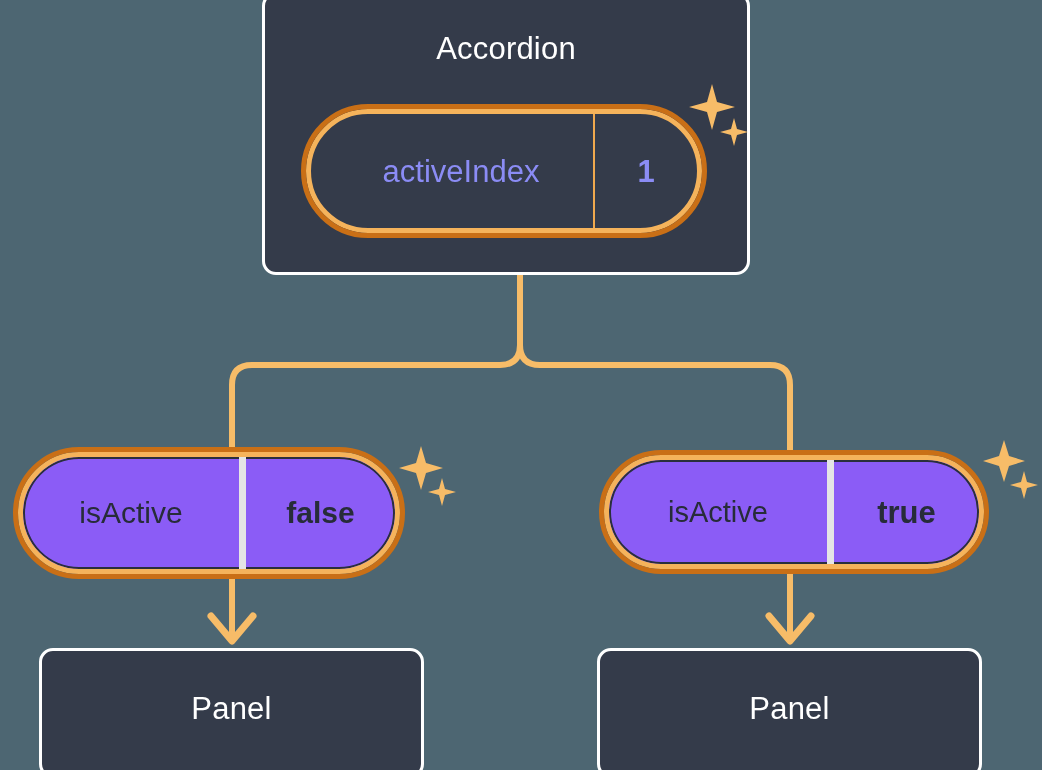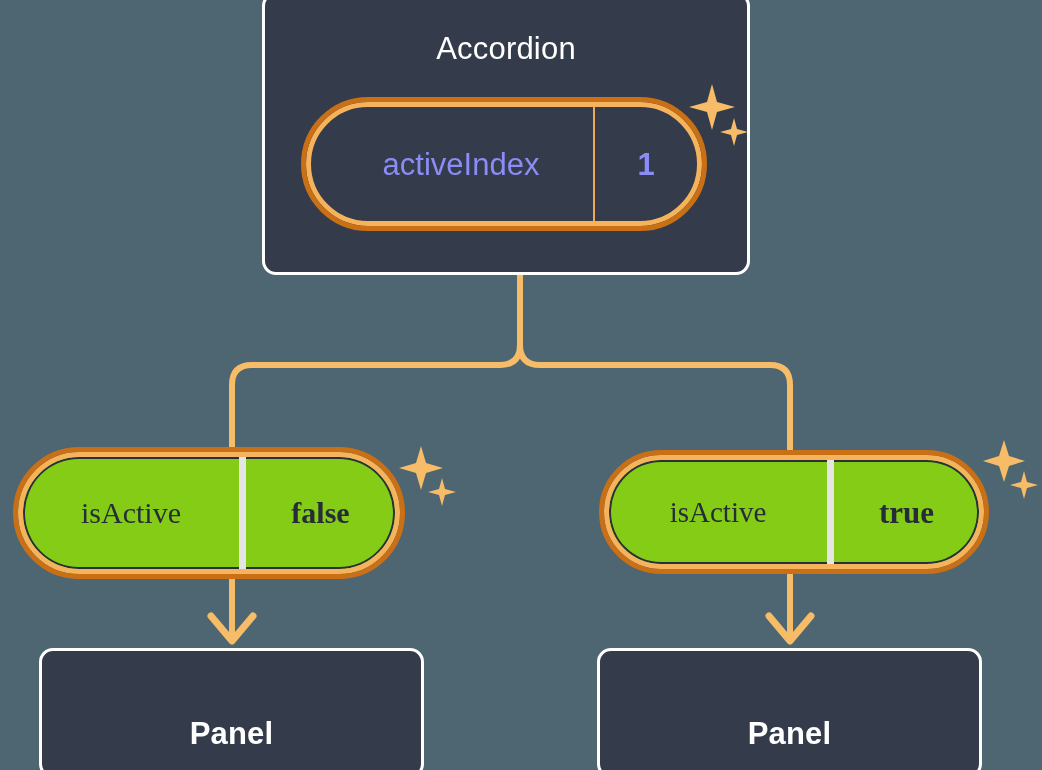--- a/index.html
+++ b/index.html
@@ -66,22 +66,21 @@
     margin-top: 38px;
   }
 
   
   .panel-card {
     height: 130px;
   }
   #panel-card-left  { left: 39px;  top: 648px; width: 385px; }
   #panel-card-right { left: 597px; top: 648px; width: 385px; }
   .panel-card .card-title {
-    margin-top: 67px;
-    font-weight: bold;
+    margin-top: 42px;
   }
 
   
   .pill-wrap {
     position: absolute;
     z-index: 3;
   }
 
   
   .pill {
@@ -112,37 +111,36 @@
   .pill.dark .pill-val {
     color: #8b8cf5;
   }
   .pill.dark .pill-val {
     border-left: 2px solid #f0a94e;
     font-weight: 700;
   }
 
   
   .pill.purple {
-    background: #84cc16;
+    background: #8b5cf6;
     box-shadow: inset 0 0 0 2px #2a2f3d;
-    font-family: Liberation Serif, serif;
   }
   .pill.purple .pill-key,
   .pill.purple .pill-val {
     color: #272c39;
   }
   .pill.purple .pill-val {
     border-left: 7px solid #e5e5e5;
     font-weight: 700;
   }
 
   
   #pill-active-index {
     left: 306px;
-    top: 102px;
+    top: 109px;
   }
   #pill-active-index .pill {
     width: 396px;
     height: 124px;
     border-radius: 62px;
   }
   #pill-active-index .pill-key {
     width: 282px;
     font-size: 31px;
     padding-left: 18px;

